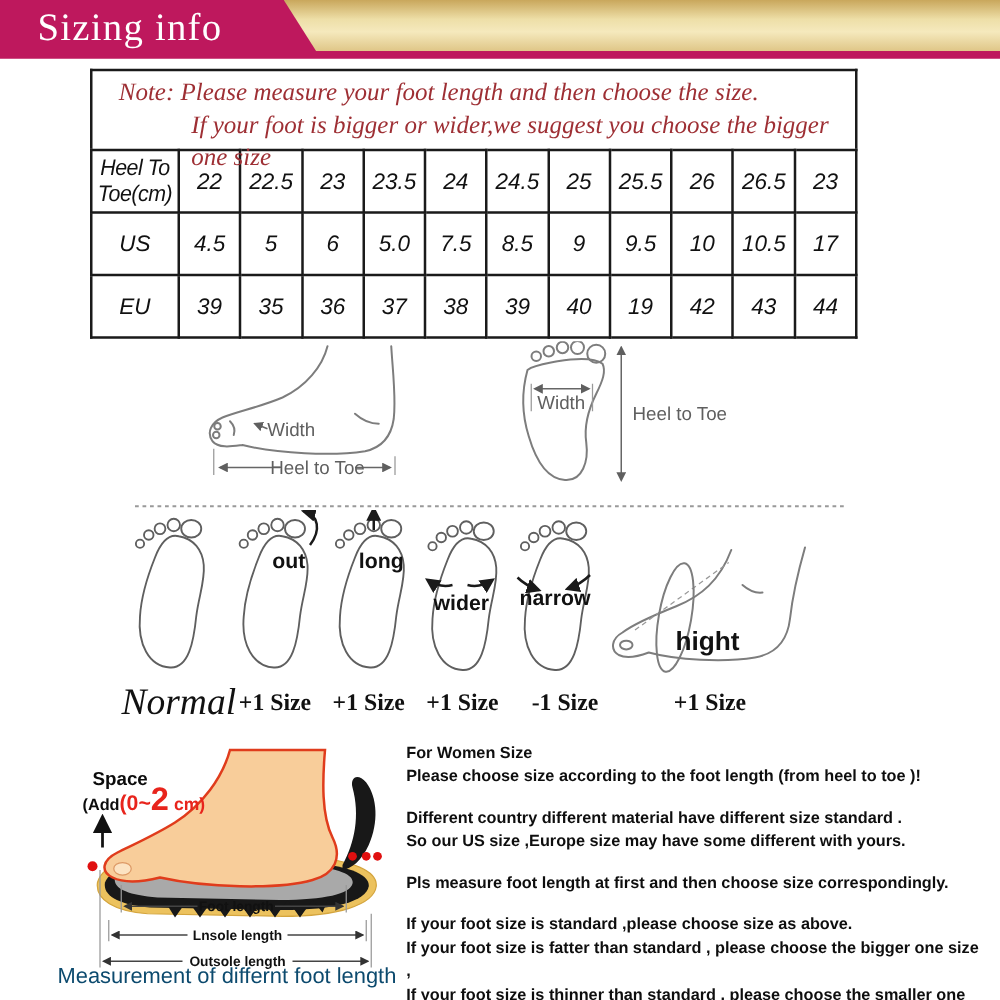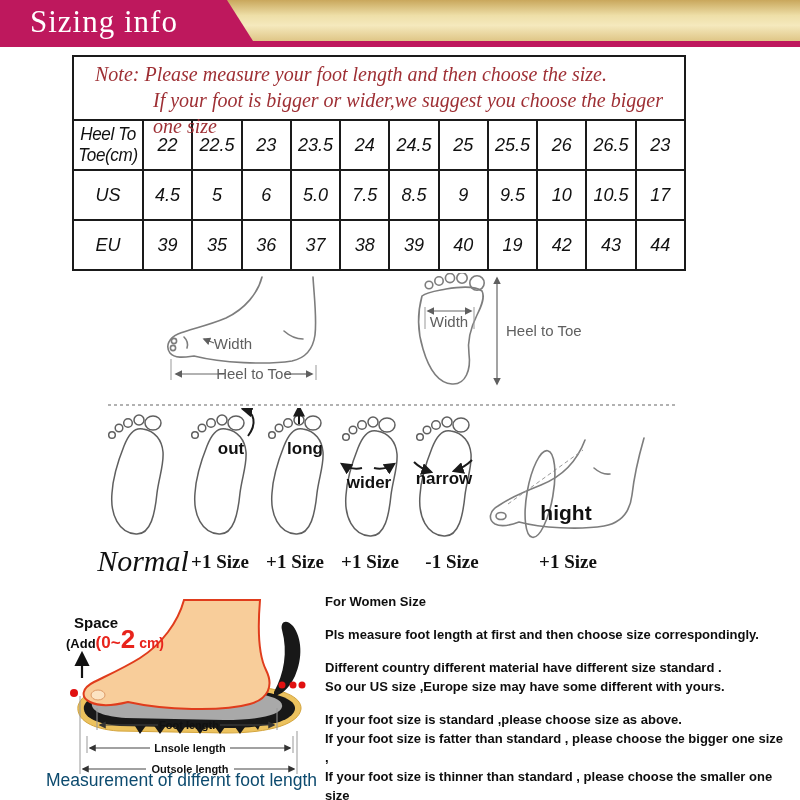--- a/index.html
+++ b/index.html
@@ -272,27 +272,28 @@
       <line x1="204" y1="173" x2="264" y2="173" marker-end="url(#a3)"></line>
     </g>
     <text class="mlab" x="159" y="133" text-anchor="middle">Foot length</text>
     <text class="mlab" x="160" y="156" text-anchor="middle">Lnsole length</text>
     <text class="mlab" x="160" y="177" text-anchor="middle">Outsole length</text>
   </svg>
 
   <div class="info">
     <p>
       <span>For Women Size</span><br>
-    </p>
-    <p>
-      <span>Pls measure foot length at first and then choose size correspondingly.</span>
+      <span>Please choose size according to the foot length (from heel to toe )!</span>
     </p>
     <p>
       <span>Different country different material have different size standard .</span><br>
       <span>So our US size ,Europe size may have some different with yours.</span>
+    </p>
+    <p>
+      <span>Pls measure foot length at first and then choose size correspondingly.</span>
     </p>
     <p>
       <span>If your foot size is standard ,please choose size as above.</span><br>
       <span>If your foot size is fatter than standard , please choose the bigger one size ,</span><br>
       <span>If your foot size is thinner than standard , please choose the smaller one size</span>
     </p>
   </div>
 
   <div class="caption">Measurement of differnt foot length</div>
 

